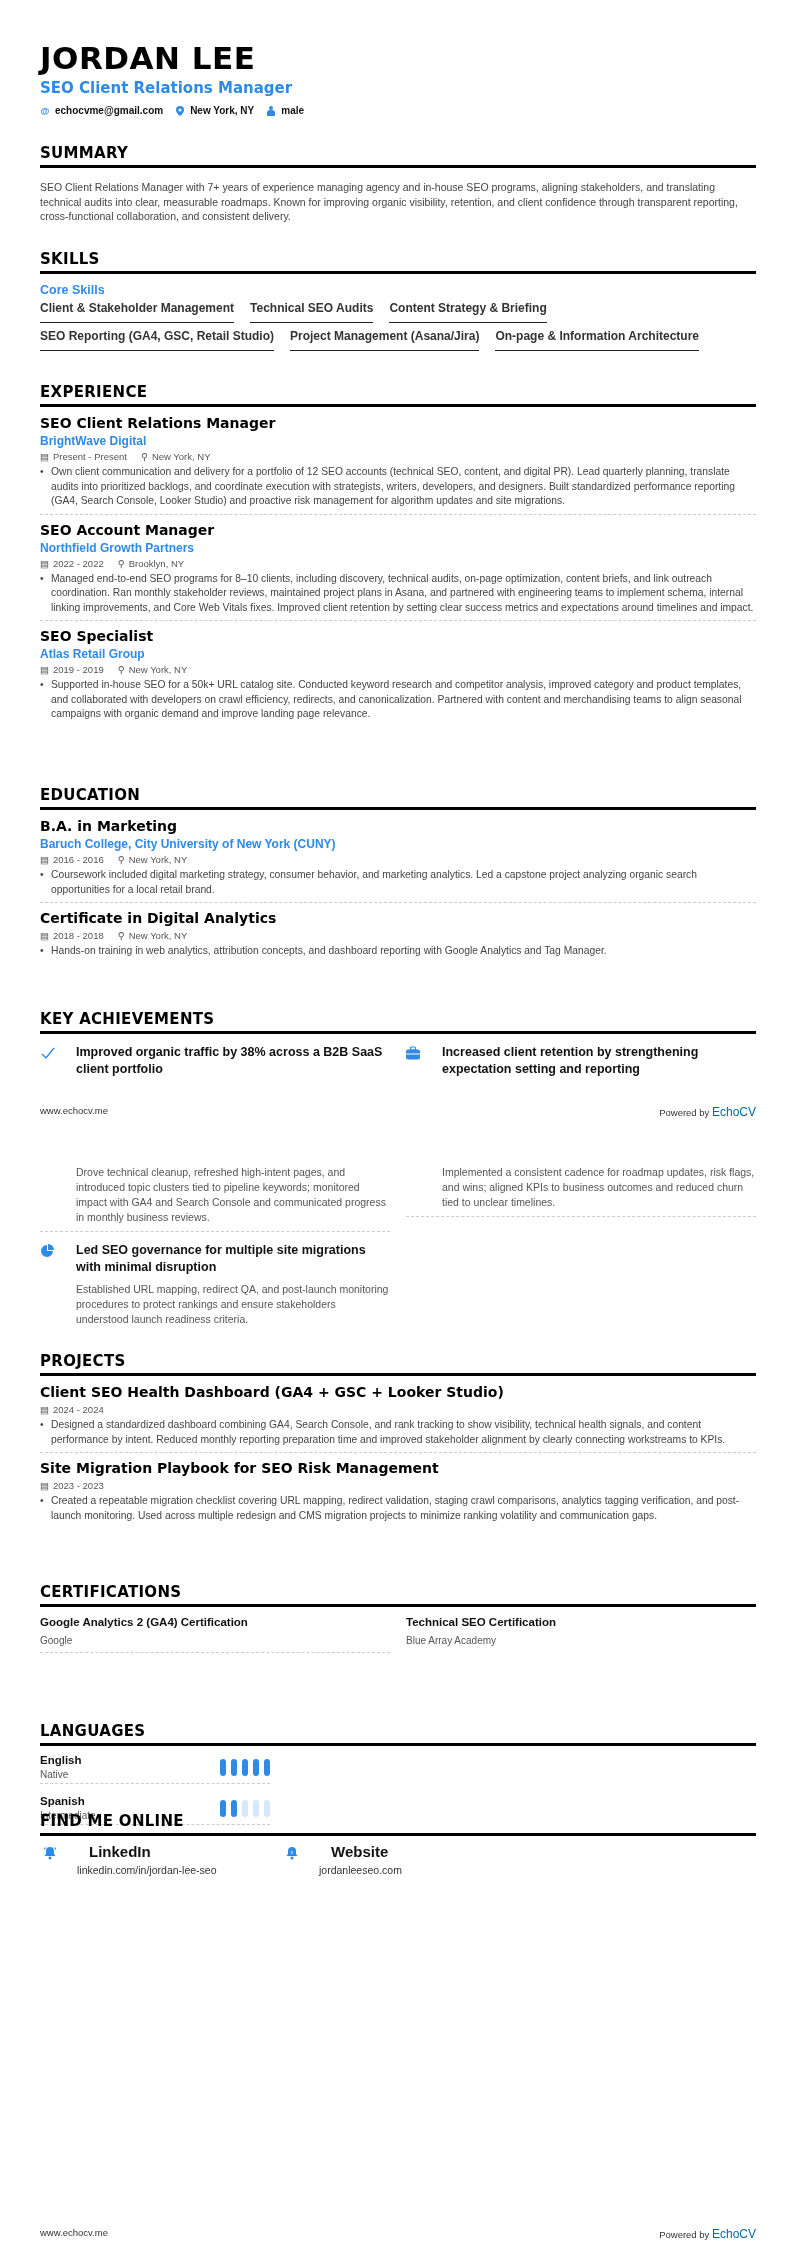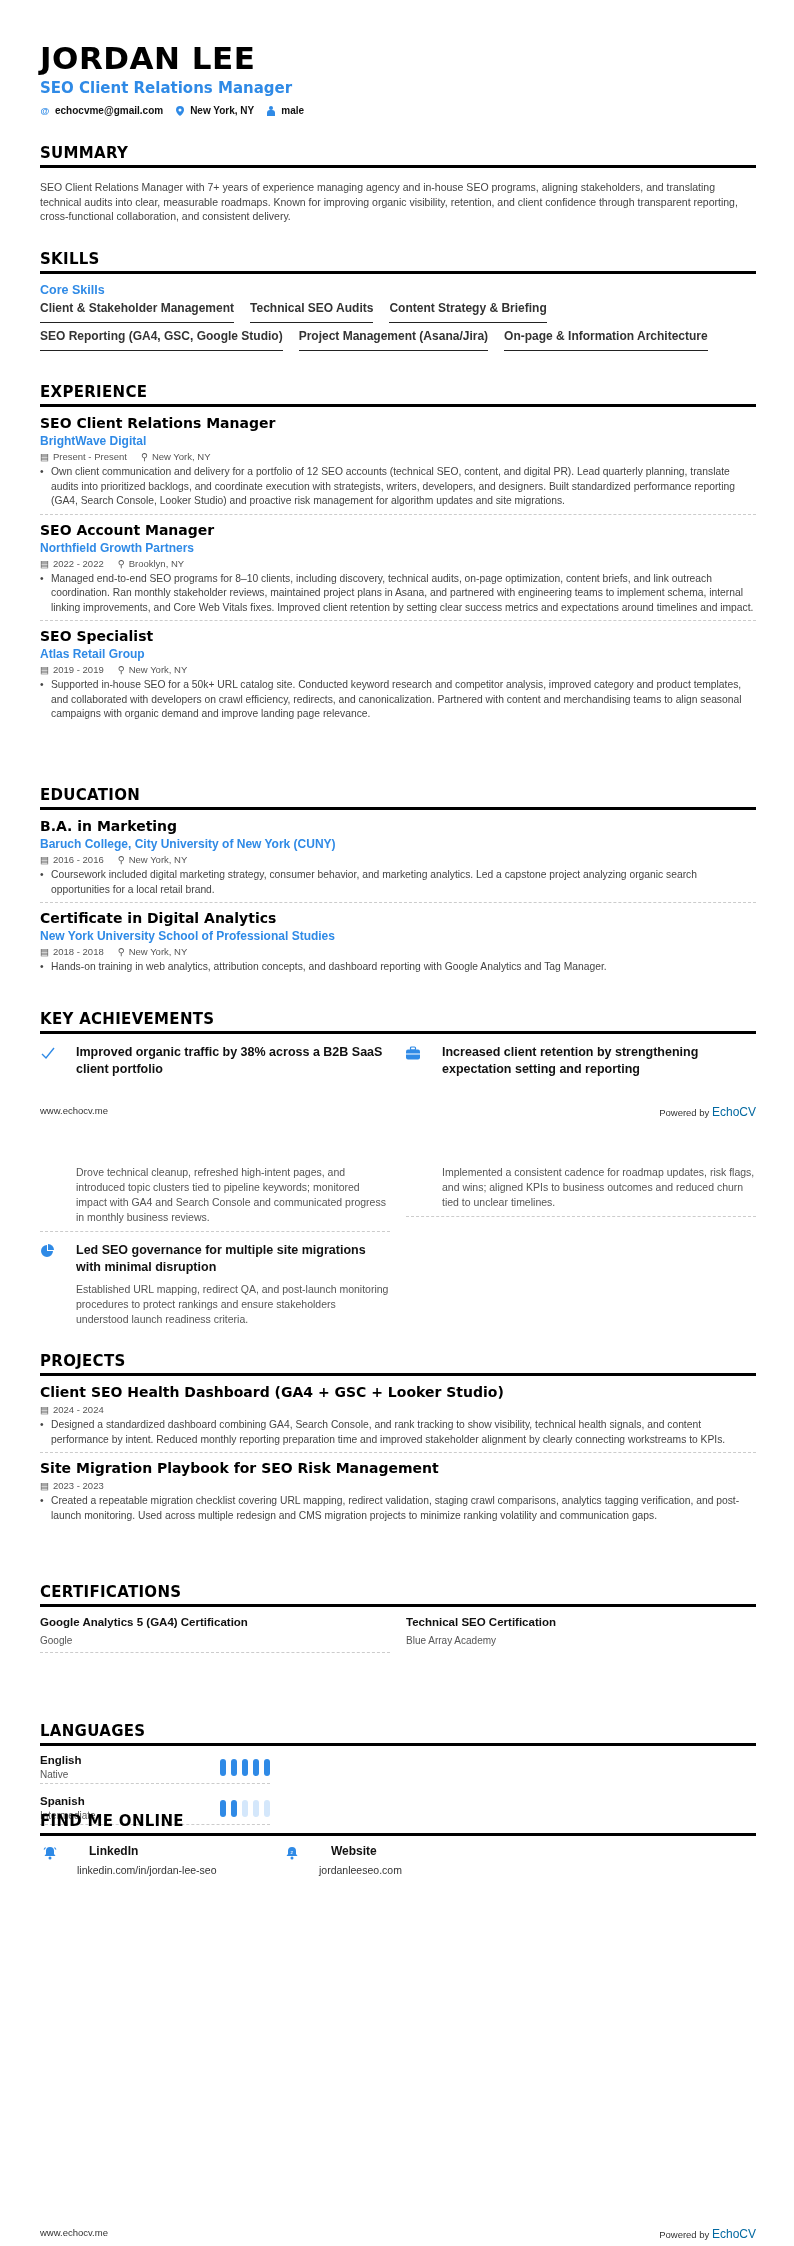--- a/index.html
+++ b/index.html
@@ -37,21 +37,21 @@
   .cert-org { font-size: 10px; color: #555; margin-top: 4px; line-height: 13px; }
   .lang-grid { display: flex; gap: 10px; margin-top: 7px; flex-direction: column; }
   .lang { width: 230px; display: flex; justify-content: space-between; border-bottom: 1px dashed #ccc; padding-bottom: 2px; }
   .lang-name { font-size: 11.5px; font-weight: bold; color: #111; line-height: 15px; }
   .lang-level { font-size: 10px; color: #555; line-height: 13px; }
   .bars { display: flex; gap: 5px; align-items: center; }
   .bar { width: 6px; height: 17px; border-radius: 3px; background: #2f8ae6; }
   .bar.off { background: #d4e7fb; }
   .online-grid { display: flex; gap: 0; margin-top: 8px; }
   .online { width: 242px; display: flex; gap: 20px; }
-  .online-label { font-size: 12px; font-weight: bold; color: #111; line-height: 15px; padding-left: 12px; }
+  .online-label { font-size: 15px; font-weight: bold; color: #111; line-height: 15px; padding-left: 12px; }
   .online-val { font-size: 10.5px; color: #333; margin-top: 5px; line-height: 13px; }
 </style>
 </head>
 <body>
 
 <div class="page" style="top:40px;">
   <div class="name">JORDAN LEE</div>
   <div class="role">SEO Client Relations Manager</div>
   <div class="contacts">
     <span class="contact">
@@ -85,21 +85,21 @@
 
 <div class="page" style="top:250px;">
   <div class="section-title">SKILLS</div>
   <div class="sub-blue" style="margin-top:8px;">Core Skills</div>
   <div class="skill-row" style="margin-top:3px;">
     <span class="skill">Client &amp; Stakeholder Management</span>
     <span class="skill">Technical SEO Audits</span>
     <span class="skill">Content Strategy &amp; Briefing</span>
   </div>
   <div class="skill-row" style="margin-top:6px;">
-    <span class="skill">SEO Reporting (GA4, GSC, Google Studio)</span>
+    <span class="skill">SEO Reporting (GA4, GSC, Retail Studio)</span>
     <span class="skill">Project Management (Asana/Jira)</span>
     <span class="skill">On-page &amp; Information Architecture</span>
   </div>
 </div>
 
 <div class="page" style="top:383px;">
   <div class="section-title">EXPERIENCE</div>
   <div style="margin-top:6px;"></div>
   <div class="entry">
     <div class="entry-title">SEO Client Relations Manager</div>
@@ -173,21 +173,20 @@
           <span>New York, NY</span>
         </span>
     </div>
     <div class="bullet">
         <span class="dot">•</span>
         <span>Coursework included digital marketing strategy, consumer behavior, and marketing analytics. Led a capstone project analyzing organic search opportunities for a local retail brand.</span>
       </div>
   </div>
   <div class="entry last">
     <div class="entry-title">Certificate in Digital Analytics</div>
-    <div class="entry-org">New York University School of Professional Studies</div>
     <div class="meta">
       <span>
           <span>▤</span>
           <span>2018 - 2018</span>
         </span>
       <span>
           <span>⚲</span>
           <span>New York, NY</span>
         </span>
     </div>
@@ -272,21 +271,21 @@
         <span class="dot">•</span>
         <span>Created a repeatable migration checklist covering URL mapping, redirect validation, staging crawl comparisons, analytics tagging verification, and post-launch monitoring. Used across multiple redesign and CMS migration projects to minimize ranking volatility and communication gaps.</span>
       </div>
   </div>
 </div>
 
 <div class="page" style="top:1583px;">
   <div class="section-title">CERTIFICATIONS</div>
   <div class="cert-grid" style="margin-top:2px;">
     <div class="cert dash">
-      <div class="cert-title">Google Analytics 5 (GA4) Certification</div>
+      <div class="cert-title">Google Analytics 2 (GA4) Certification</div>
       <div class="cert-org">Google</div>
     </div>
     <div class="cert">
       <div class="cert-title">Technical SEO Certification</div>
       <div class="cert-org">Blue Array Academy</div>
     </div>
   </div>
 </div>
 
 <div class="page" style="top:1722px;">

